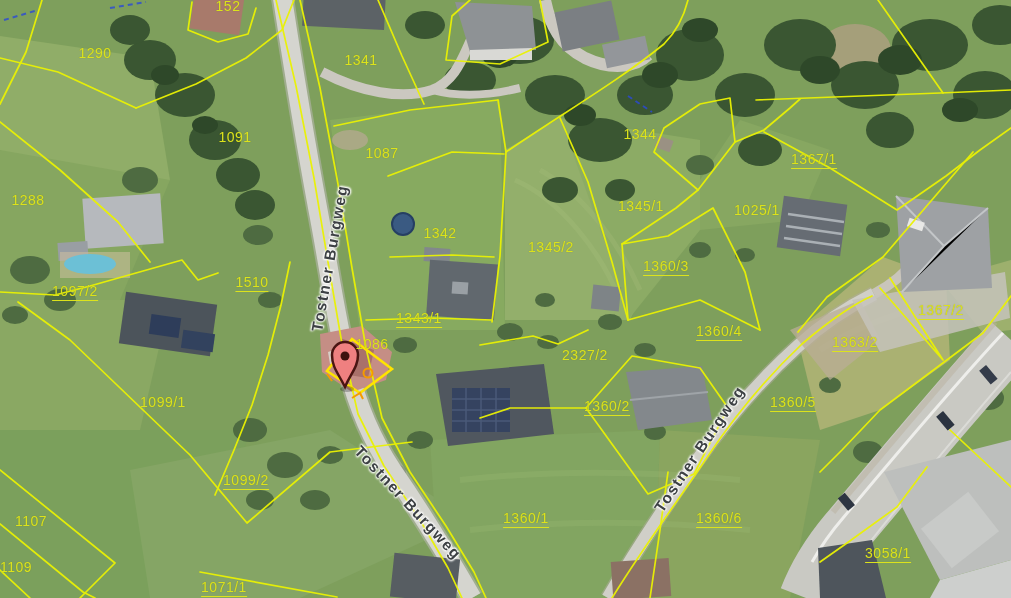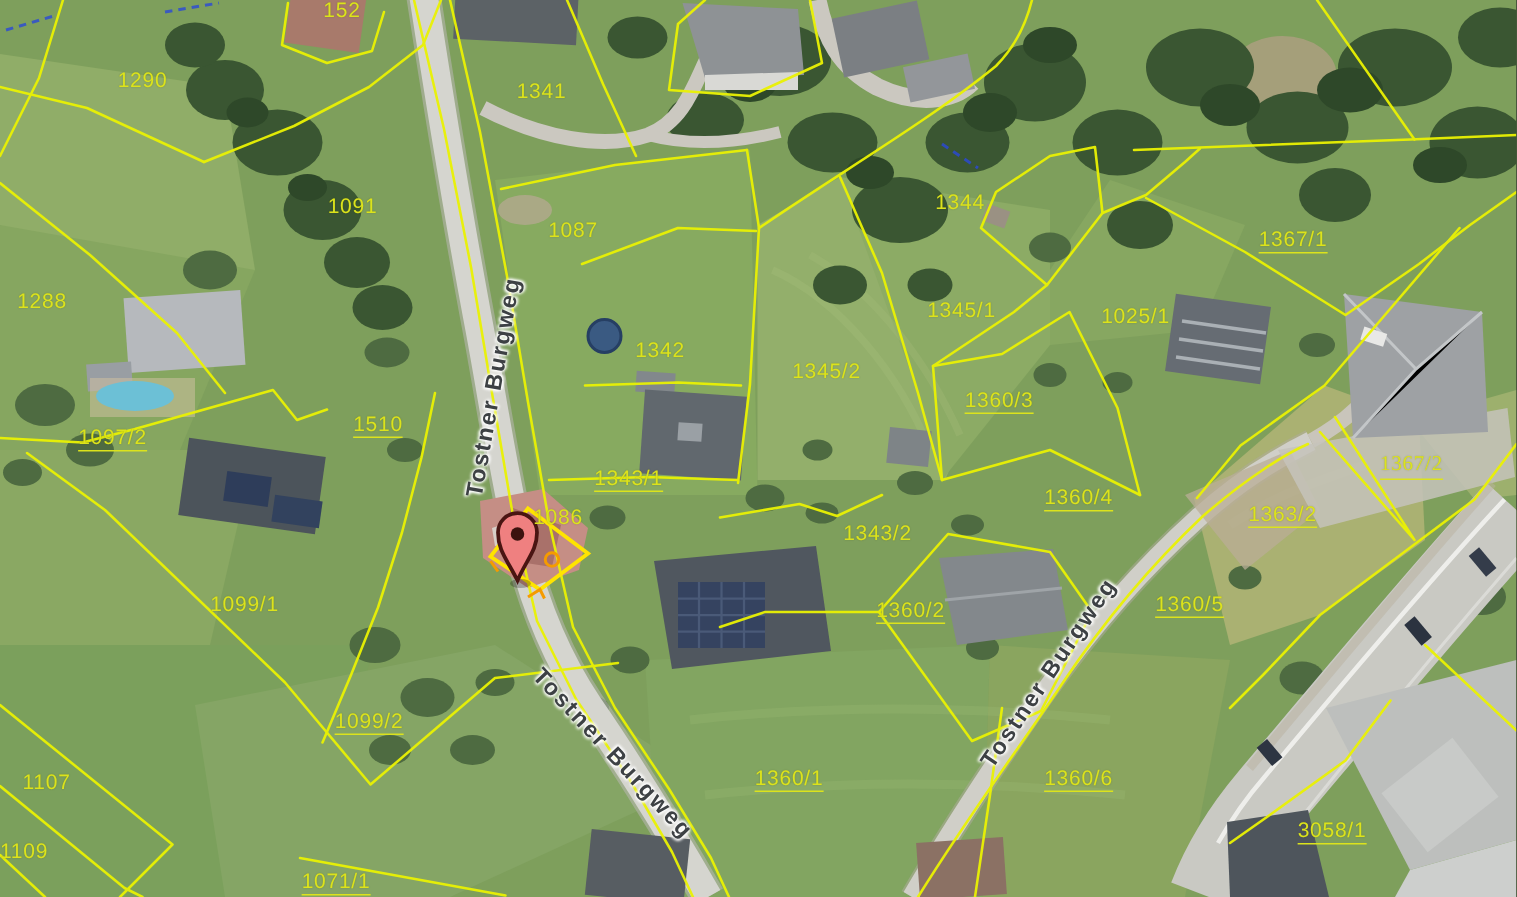--- a/index.html
+++ b/index.html
@@ -248,35 +248,35 @@
     </g>
   </svg>
 
   <div id="labels">
       <span class="plabel" style="left: 228px; top: 6px;">152</span>
       <span class="plabel" style="left: 95px; top: 53px;">1290</span>
       <span class="plabel" style="left: 361px; top: 60px;">1341</span>
       <span class="plabel" style="left: 235px; top: 137px;">1091</span>
       <span class="plabel" style="left: 640px; top: 134px;">1344</span>
       <span class="plabel" style="left: 382px; top: 153px;">1087</span>
-      <span class="plabel u" style="left: 862px; top: 160px; text-align: right;">1367/1</span>
+      <span class="plabel u" style="left: 814px; top: 160px; text-align: right;">1367/1</span>
       <span class="plabel" style="left: 28px; top: 200px;">1288</span>
       <span class="plabel" style="left: 641px; top: 206px;">1345/1</span>
       <span class="plabel" style="left: 757px; top: 210px;">1025/1</span>
       <span class="plabel" style="left: 440px; top: 233px;">1342</span>
       <span class="plabel" style="left: 551px; top: 247px;">1345/2</span>
       <span class="plabel u" style="left: 666px; top: 267px;">1360/3</span>
       <span class="plabel u" style="left: 419px; top: 275px; margin-top: 44px;">1343/1</span>
       <span class="plabel u" style="left: 252px; top: 283px;">1510</span>
       <span class="plabel u" style="left: 75px; top: 292px;">1097/2</span>
       <span class="plabel" style="left: 372px; top: 300px; margin-top: 44px;">1086</span>
-      <span class="plabel u" style="left: 941px; top: 311px; font-family: Liberation Serif, serif;">1367/2</span>
+      <span class="plabel u" style="left: 941px; top: 311px;">1367/2</span>
       <span class="plabel u" style="left: 719px; top: 332px;">1360/4</span>
       <span class="plabel u" style="left: 855px; top: 343px;">1363/2</span>
-      <span class="plabel" style="left: 585px; top: 355px;">1343/2</span>
+      <span class="plabel" style="left: 585px; top: 355px;">2327/2</span>
       <span class="plabel" style="left: 163px; top: 402px;">1099/1</span>
       <span class="plabel u" style="left: 793px; top: 403px;">1360/5</span>
       <span class="plabel u" style="left: 607px; top: 407px;">1360/2</span>
       <span class="plabel u" style="left: 246px; top: 481px;">1099/2</span>
       <span class="plabel u" style="left: 526px; top: 519px;">1360/1</span>
       <span class="plabel u" style="left: 719px; top: 519px;">1360/6</span>
       <span class="plabel" style="left: 31px; top: 521px;">1107</span>
       <span class="plabel u" style="left: 888px; top: 554px;">3058/1</span>
       <span class="plabel" style="left: 16px; top: 567px;">1109</span>
       <span class="plabel u" style="left: 224px; top: 588px;">1071/1</span>

